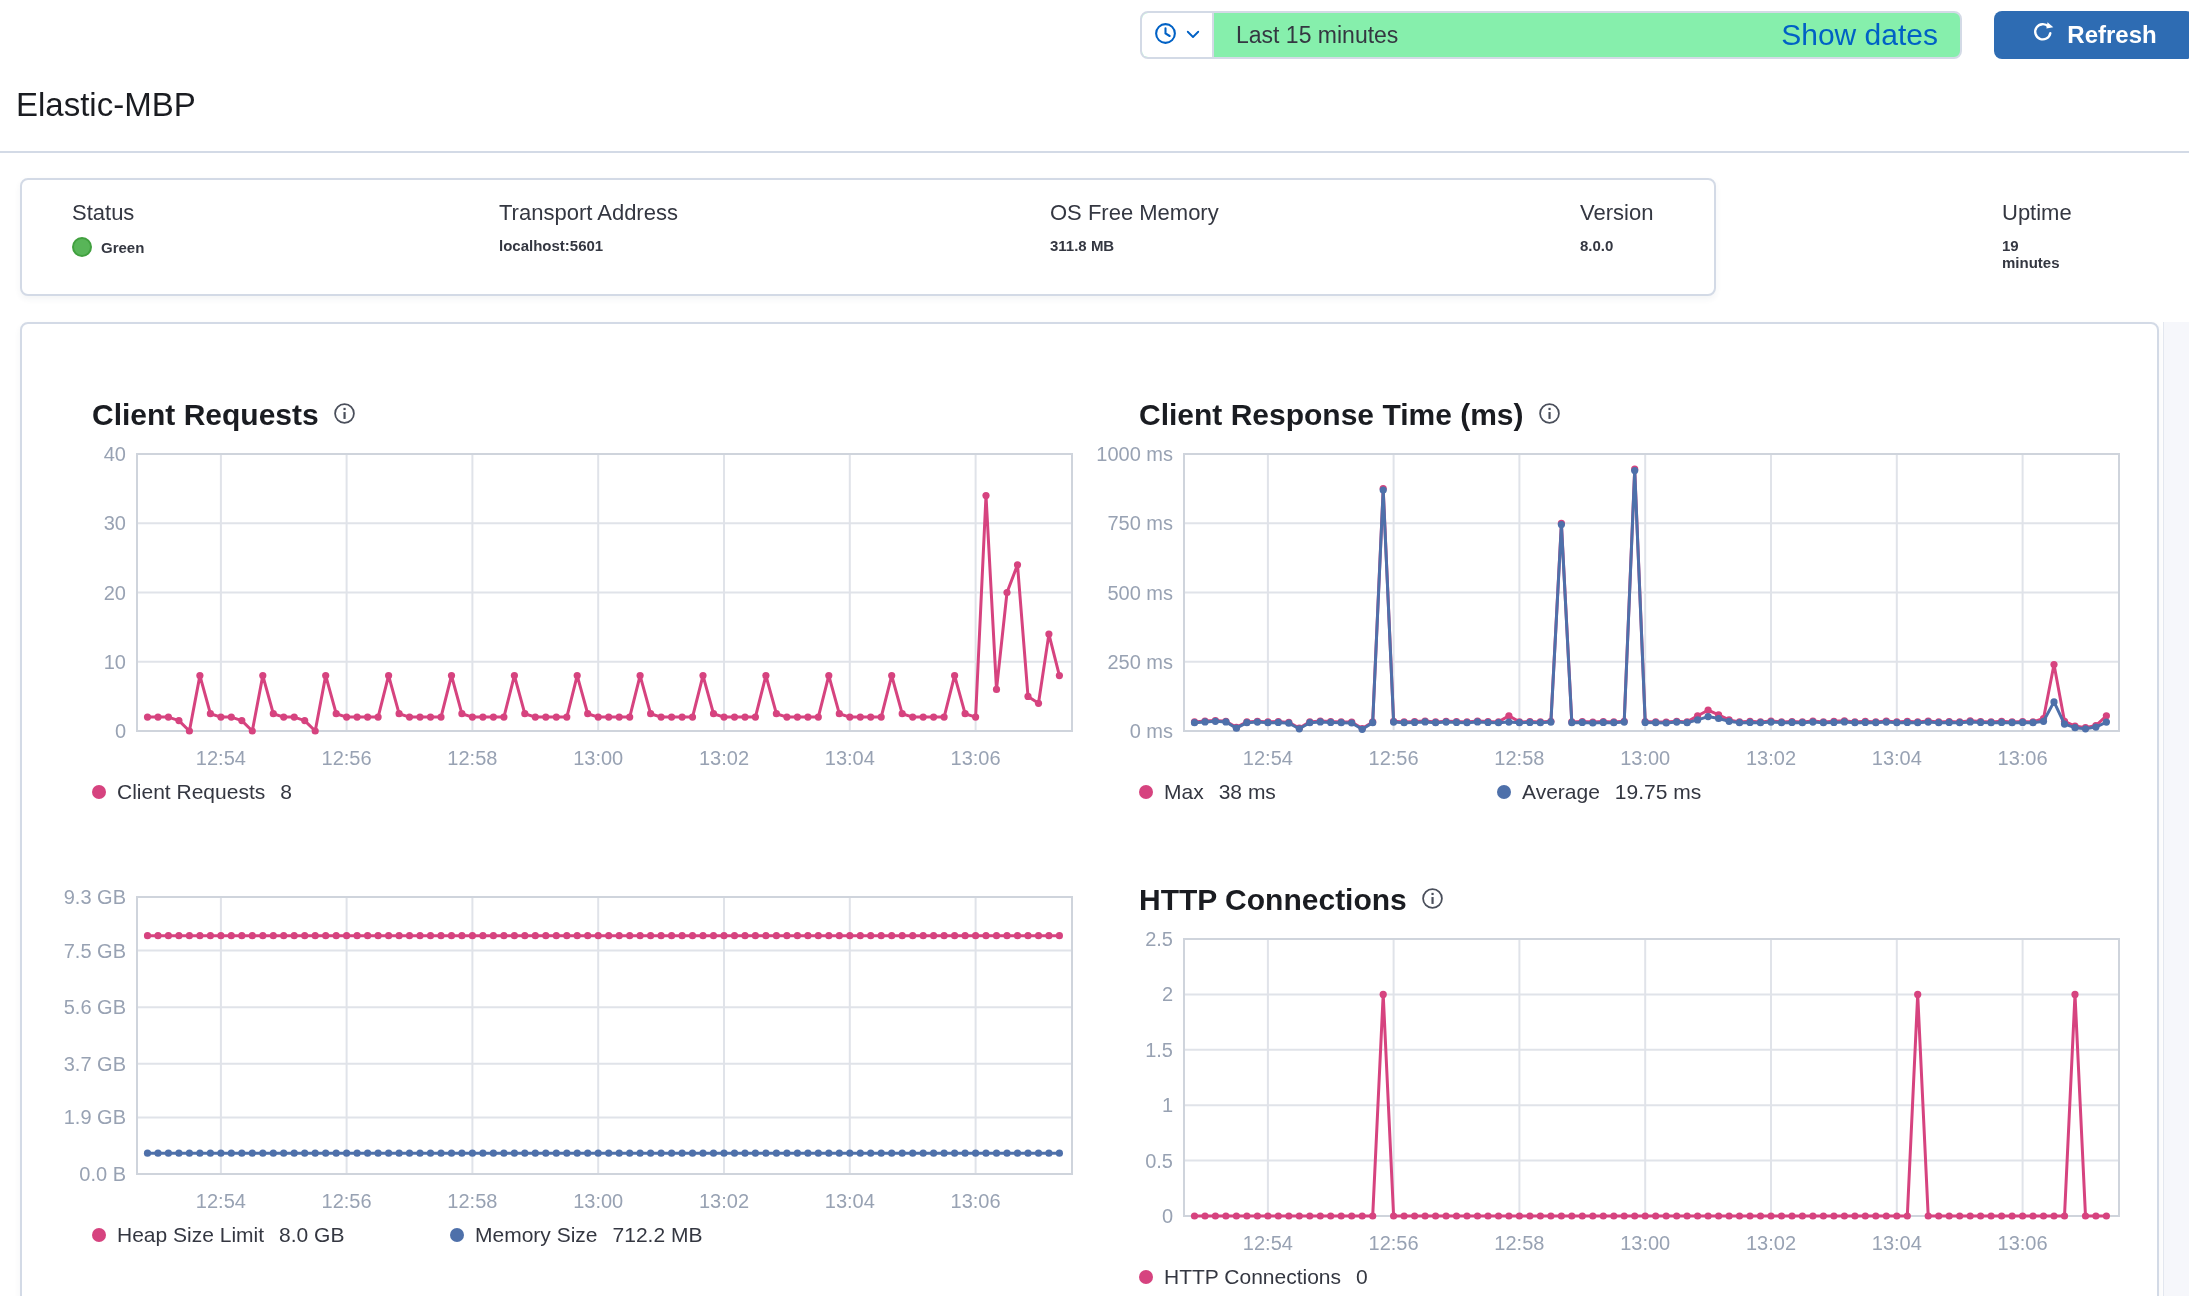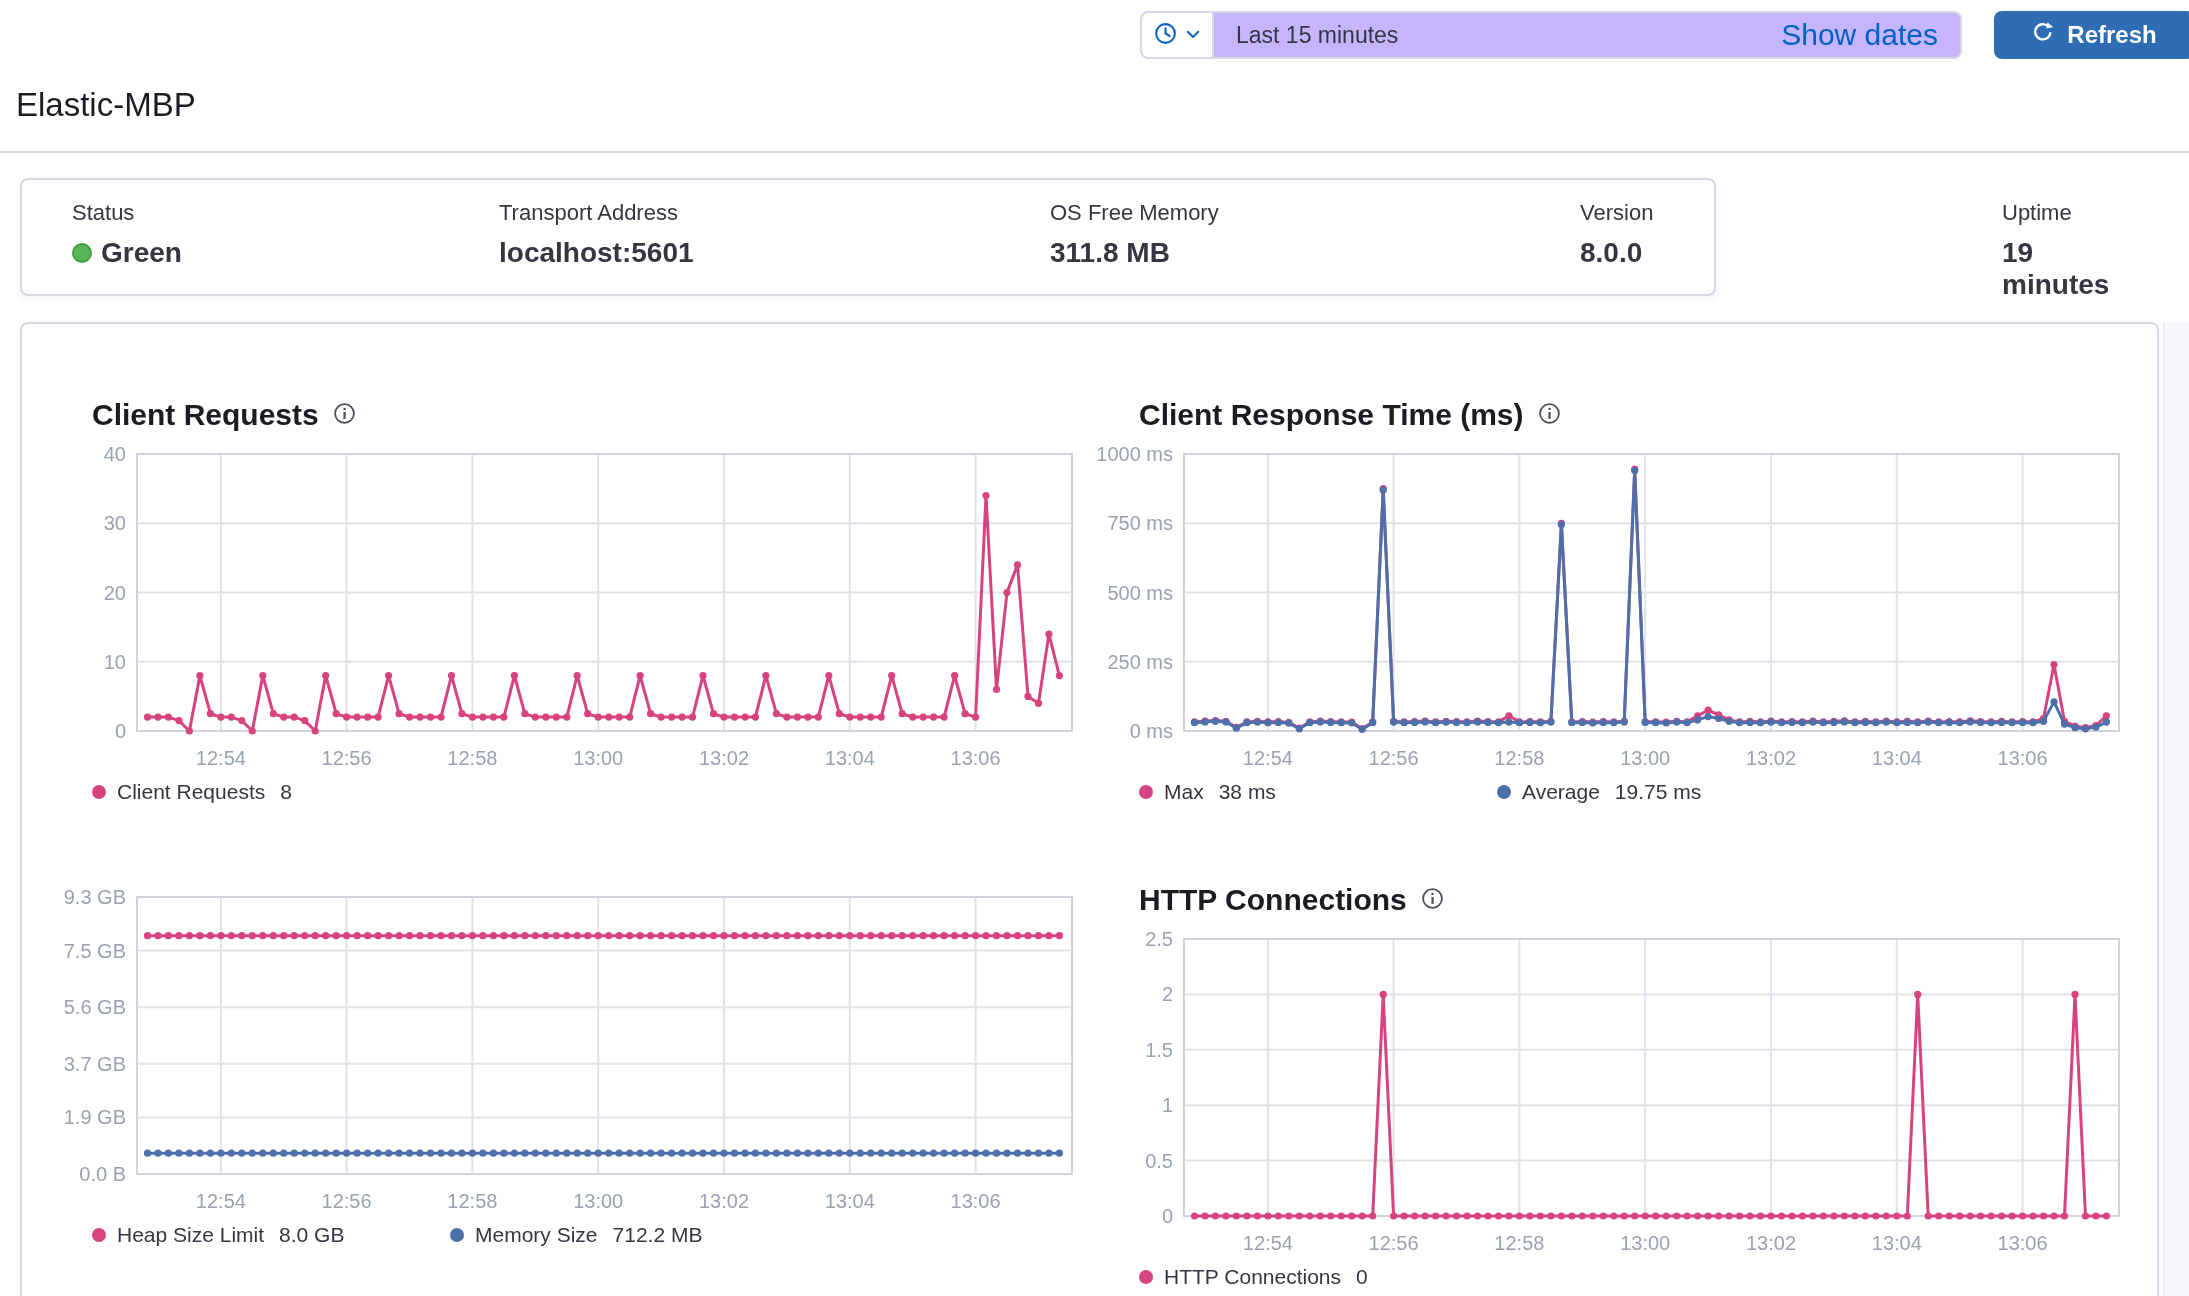--- a/index.html
+++ b/index.html
@@ -4,39 +4,39 @@
 <style>
   * { box-sizing: border-box; margin: 0; padding: 0; }
   html,body { background:#fff; }
   body { font-family: "Liberation Sans", "DejaVu Sans", sans-serif; color:#343741; }
   .page { position:relative; width:2189px; height:1296px; overflow:hidden; background:#fff; }
 
   
   .topbar { position:absolute; left:0; top:0; width:2189px; height:152px; background:#fff; }
   .topbar-divider { position:absolute; left:0; top:151px; width:2189px; height:2px; background:#d3dae6; }
   .time-picker { position:absolute; left:1140px; top:11px; width:822px; height:48px;
-    display:flex; align-items:stretch; border:2px solid #d3dae6; border-radius:8px; background:#c4b5fd; overflow:hidden; }
+    display:flex; align-items:stretch; border:2px solid #d3dae6; border-radius:8px; background:#86efac; overflow:hidden; }
   .quick-select { width:72px; display:flex; align-items:center; justify-content:center; gap:6px;
     background:#fff; border:none; border-right:2px solid #d3dae6; cursor:pointer; }
   .tp-main { flex:1; display:flex; align-items:center; justify-content:space-between; padding:0 22px; }
   .tp-value { font-size:23px; color:#343741; cursor:pointer; }
   .show-dates { font-size:30px; font-weight:500; color:#0061c5; text-decoration:none; cursor:pointer; }
   .refresh-btn { position:absolute; left:1974px; top:11px; width:200px; height:48px; background:#2e6cb3;
     border:none; border-radius:8px; color:#fff; font-size:24px; font-weight:600;
     display:flex; align-items:center; justify-content:center; gap:12px; cursor:pointer;
     font-family:"Liberation Sans","DejaVu Sans",sans-serif; }
 
   .page-title { position:absolute; left:16px; top:86px; font-size:33px; font-weight:500; color:#1a1c21; }
 
   
   .summary-card { position:absolute; left:20px; top:178px; width:1696px; height:118px; background:#fff;
     border:2px solid #d3dae6; border-radius:8px; box-shadow:0 3px 6px rgba(50,60,90,0.06); }
   .sum-col { position:absolute; top:20px; }
   .sum-label { font-size:22px; color:#343741; }
-  .sum-value { margin-top:11px; font-size:28px; font-weight:700; color:#343741; display:flex; align-items:center; }
+  .sum-value { margin-top:11px; font-size:15px; font-weight:700; color:#343741; display:flex; align-items:center; }
   .status-dot { display:inline-block; width:20px; height:20px; border-radius:50%; margin-right:9px;
     border:2px solid #41a03f; }
 
   
   .chart-panel { position:absolute; left:20px; top:322px; width:2139px; height:1010px; background:#fff;
     border:2px solid #d3dae6; border-radius:8px; box-shadow:0 3px 6px rgba(50,60,90,0.06); }
   .chart-block { position:absolute; width:1040px; }
   .chart-title-row { display:flex; align-items:center; gap:14px; margin-left:45px; height:42px; }
   .chart-title { font-size:30px; font-weight:600; color:#1a1c21; }
   .chart-svg { display:block; margin-top:4px; }

